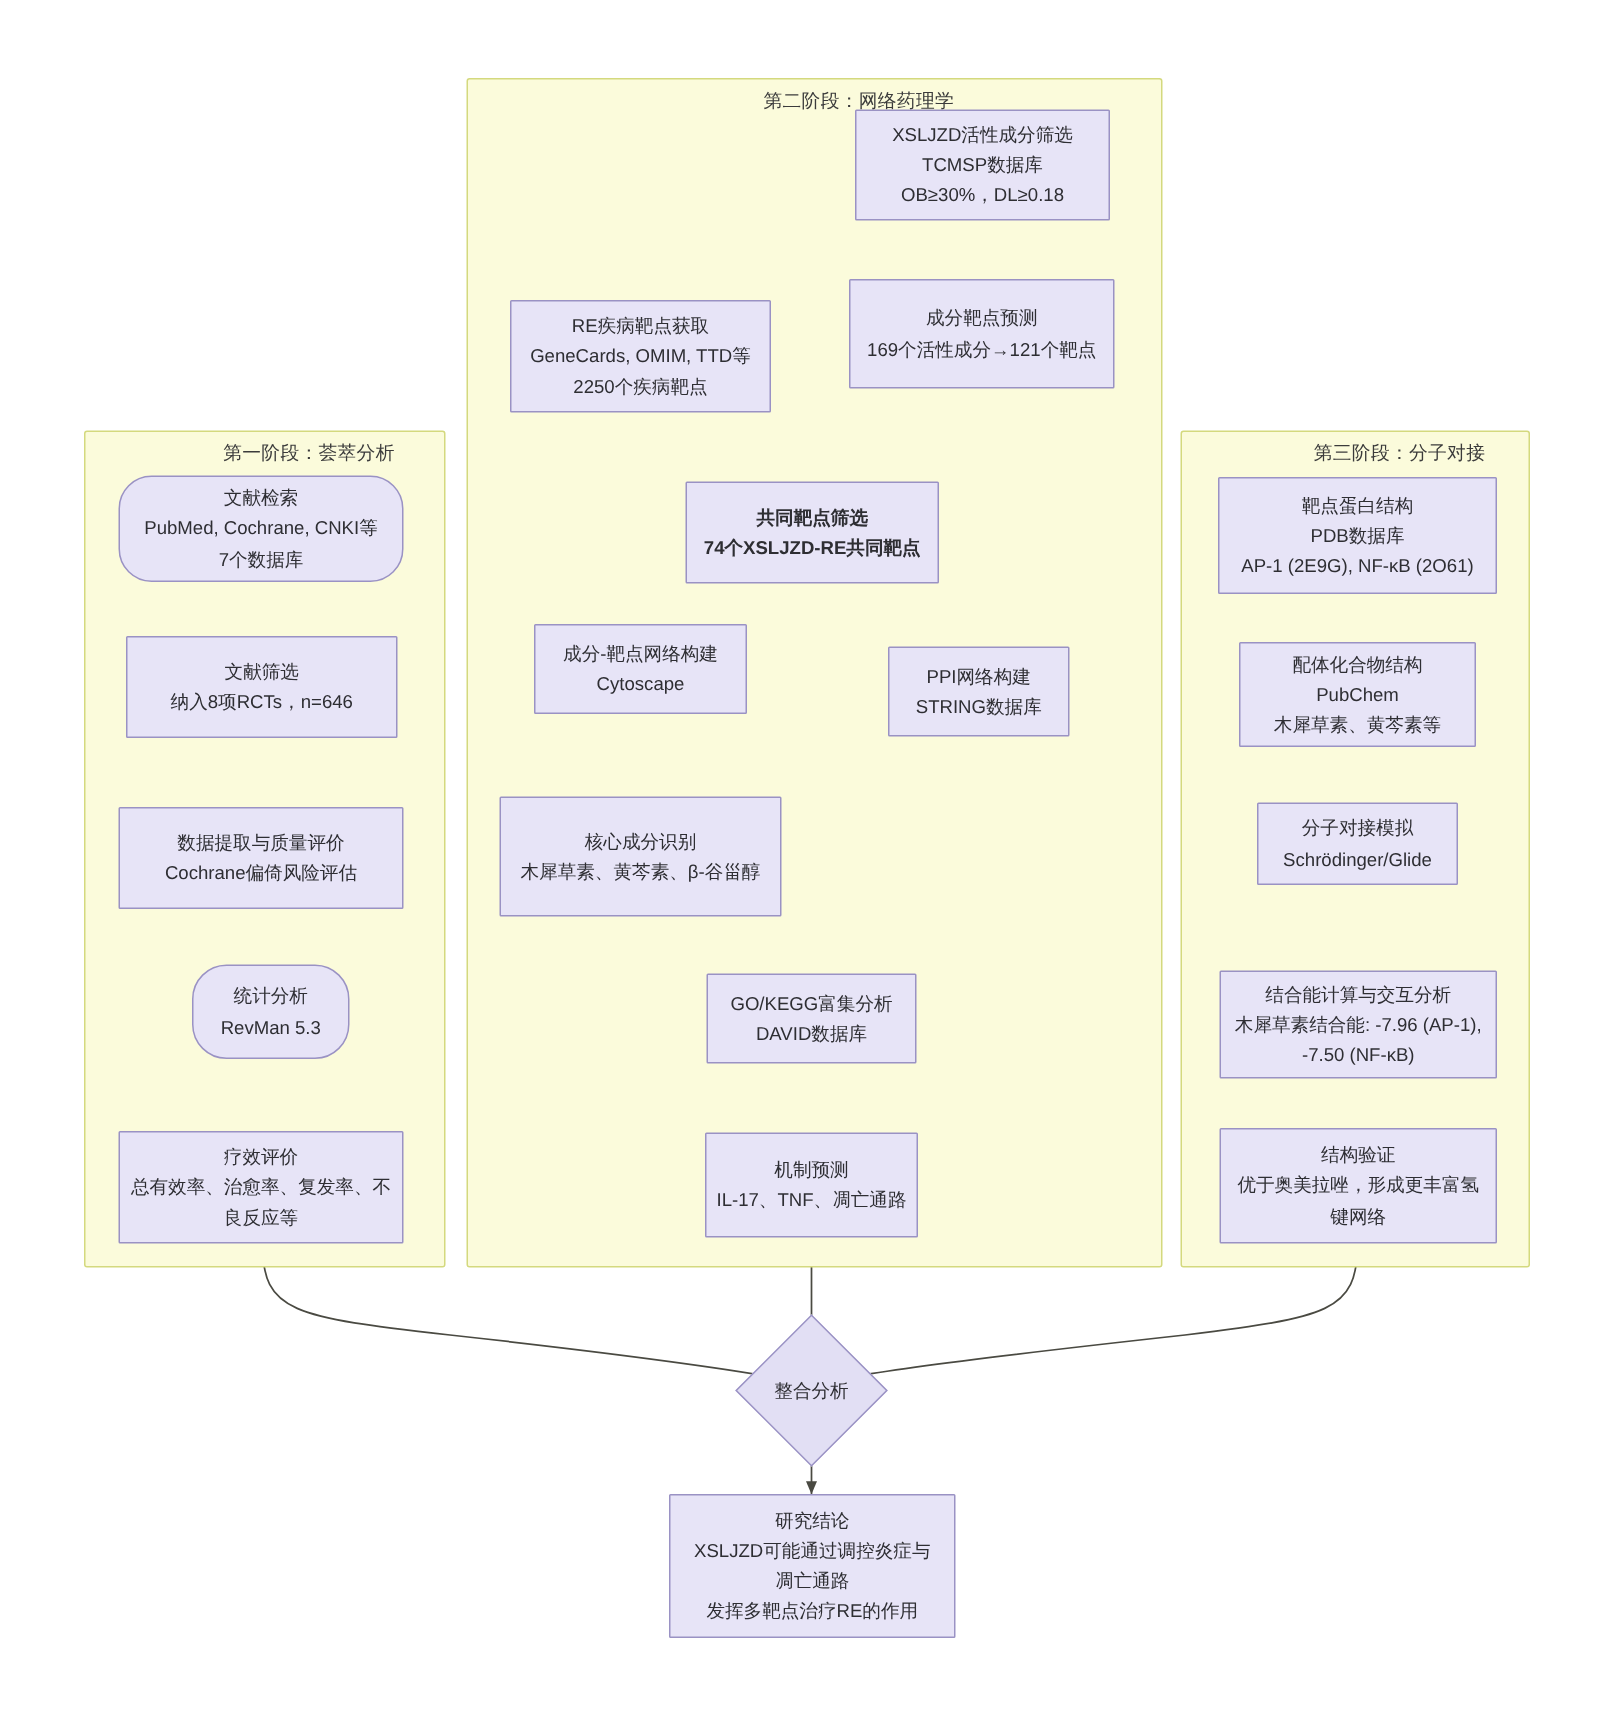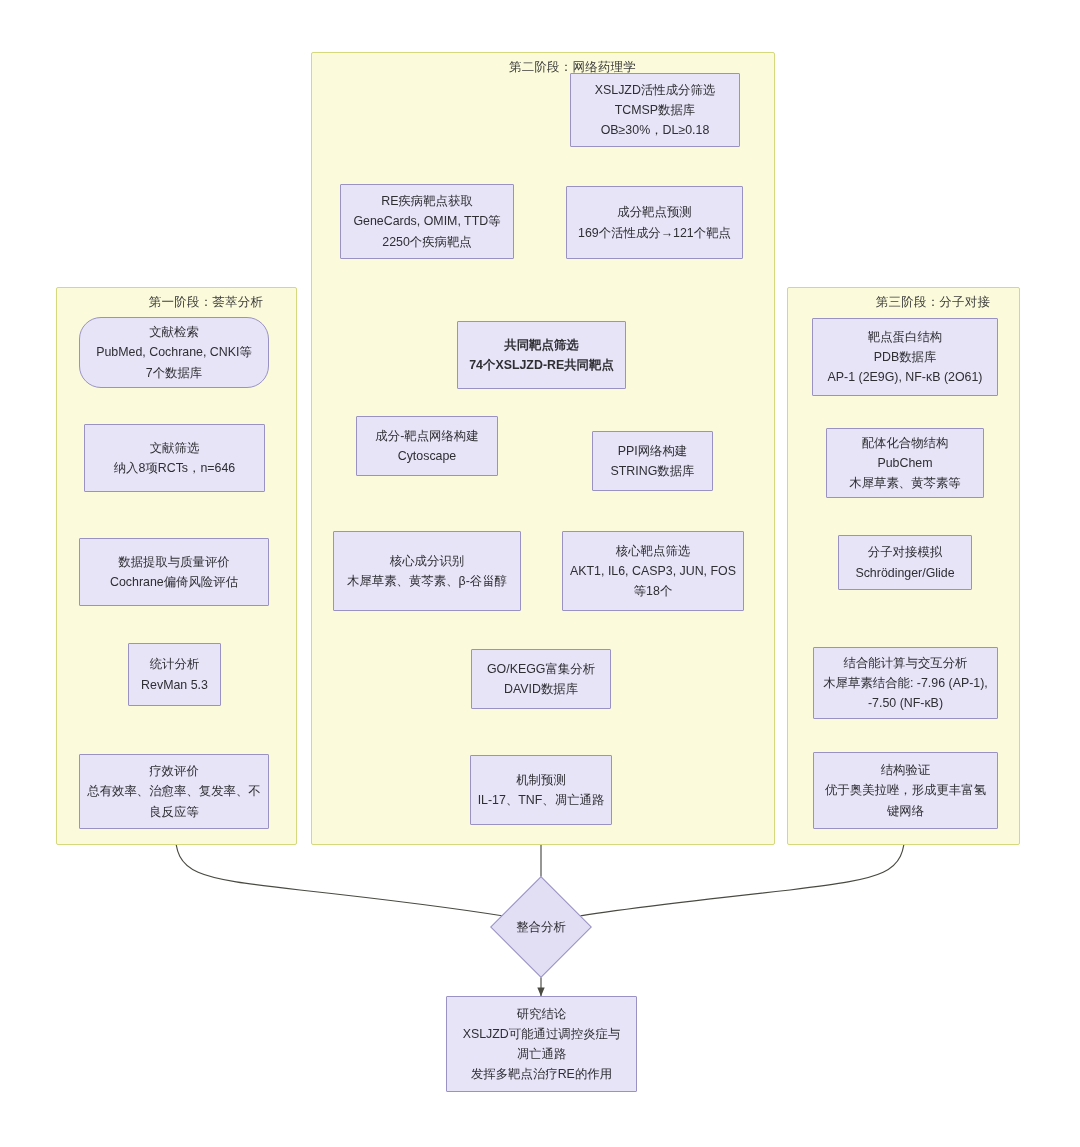--- a/index.html
+++ b/index.html
@@ -119,21 +119,21 @@
     </span>
   </div>
 
   <div class="node" style="left:79px;top:538px;width:190px;height:68px;">
     <span class="lines">
       <span class="ln">数据提取与质量评价</span>
       <span class="ln">Cochrane偏倚风险评估</span>
     </span>
   </div>
 
-  <div class="node" style="left:128px;top:643px;width:93px;height:63px;">
+  <div class="node" style="left:128px;top:643px;width:105px;height:63px;border-radius:23px;">
     <span class="lines">
       <span class="ln">统计分析</span>
       <span class="ln">RevMan 5.3</span>
     </span>
   </div>
 
   <div class="node wrap" style="left:79px;top:754px;width:190px;height:75px;">
     <span class="lines">
       <span class="ln">疗效评价</span>
       <span class="ln">总有效率、治愈率、复发率、不良反应等</span>
@@ -145,21 +145,21 @@
   </div>
 
   <div class="node" style="left:570px;top:73px;width:170px;height:74px;">
     <span class="lines">
       <span class="ln">XSLJZD活性成分筛选</span>
       <span class="ln">TCMSP数据库</span>
       <span class="ln">OB≥30%，DL≥0.18</span>
     </span>
   </div>
 
-  <div class="node" style="left:340px;top:184px;width:174px;height:75px;">
+  <div class="node" style="left:340px;top:200px;width:174px;height:75px;">
     <span class="lines">
       <span class="ln">RE疾病靶点获取</span>
       <span class="ln">GeneCards, OMIM, TTD等</span>
       <span class="ln">2250个疾病靶点</span>
     </span>
   </div>
 
   <div class="node" style="left:566px;top:186px;width:177px;height:73px;">
     <span class="lines">
       <span class="ln">成分靶点预测</span>
@@ -188,27 +188,20 @@
     </span>
   </div>
 
   <div class="node wrap" style="left:333px;top:531px;width:188px;height:80px;">
     <span class="lines">
       <span class="ln">核心成分识别</span>
       <span class="ln">木犀草素、黄芩素、β-谷甾醇</span>
     </span>
   </div>
 
-  <div class="node" style="left:562px;top:531px;width:182px;height:80px;">
-    <span class="lines">
-      <span class="ln">核心靶点筛选</span>
-      <span class="ln">AKT1, IL6, CASP3, JUN, FOS</span>
-      <span class="ln">等18个</span>
-    </span>
-  </div>
 
   <div class="node" style="left:471px;top:649px;width:140px;height:60px;">
     <span class="lines">
       <span class="ln">GO/KEGG富集分析</span>
       <span class="ln">DAVID数据库</span>
     </span>
   </div>
 
   <div class="node" style="left:470px;top:755px;width:142px;height:70px;">
     <span class="lines">

